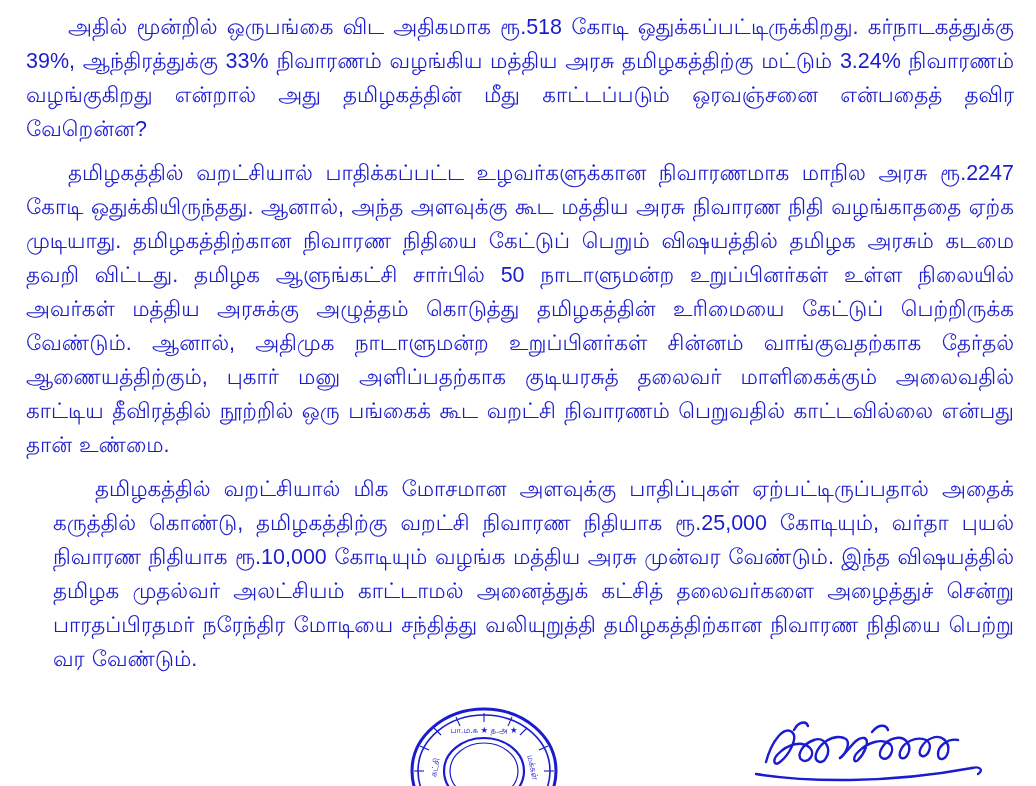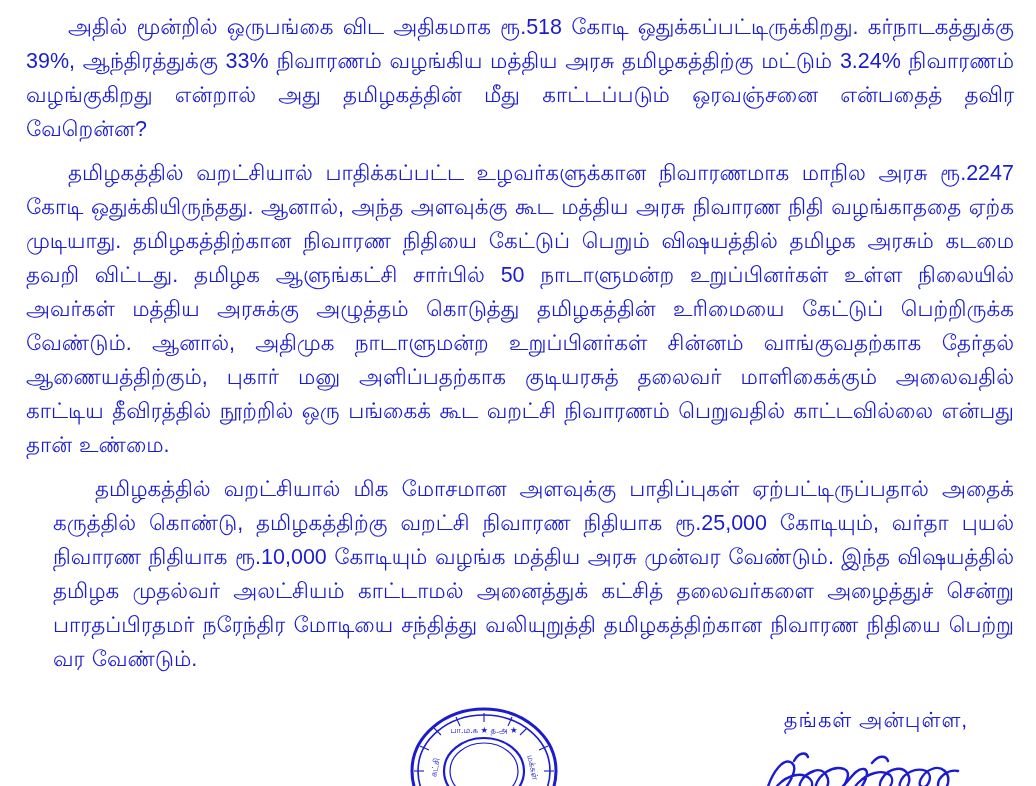--- a/index.html
+++ b/index.html
@@ -110,21 +110,20 @@
         <g fill="#1b1bcf" font-family="'Liberation Sans', sans-serif" font-size="8.5">
           <text x="76" y="27" text-anchor="middle">பா.ம.க ★ த.அ ★</text>
           <text x="76" y="108" text-anchor="middle">பாட்டாளி மக்கள் கட்சி</text>
           <text x="30" y="62" transform="rotate(-78 30 62)" text-anchor="middle">கட்சி</text>
           <text x="122" y="62" transform="rotate(78 122 62)" text-anchor="middle">மக்கள்</text>
         </g>
       </svg>
     </div>
 
     <div class="sign-right">
-      <div class="yours">தங்கள் அன்புள்ள,</div>
       <div class="handsign">
         <svg width="280" height="80" viewBox="0 0 280 80">
           <g fill="none" stroke="#1b1bcf" stroke-width="2.4" stroke-linecap="round">
             <path d="M30 52 C36 30, 48 16, 56 22 C63 28, 52 46, 44 52 C38 57, 36 50, 42 44 C52 34, 66 30, 74 38 C80 44, 72 54, 66 50 C60 46, 66 34, 78 30"></path>
             <path d="M78 30 C88 26, 96 38, 90 48 C86 55, 78 52, 80 44 C83 34, 96 24, 108 28 C116 31, 110 44, 104 48"></path>
             <path d="M104 48 C112 42, 120 26, 128 28 C135 30, 128 44, 122 50 C118 54, 116 48, 122 42 C132 32, 146 28, 154 34"></path>
             <path d="M154 34 C160 40, 152 52, 146 48 C140 44, 148 30, 160 28 C170 26, 176 36, 172 44 C169 50, 162 50, 164 42 C167 32, 180 26, 190 30"></path>
             <path d="M190 30 C198 34, 192 48, 186 46 C180 44, 186 32, 196 28 C206 24, 214 32, 212 42 C210 50, 202 52, 202 44 C202 36, 212 28, 222 30"></path>
             <path d="M58 20 C62 12, 70 10, 72 16"></path>
             <path d="M136 22 C142 14, 150 14, 152 20"></path>

